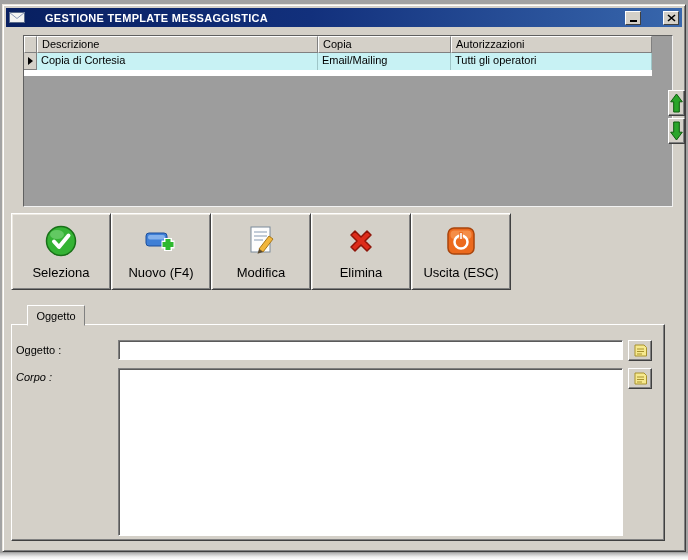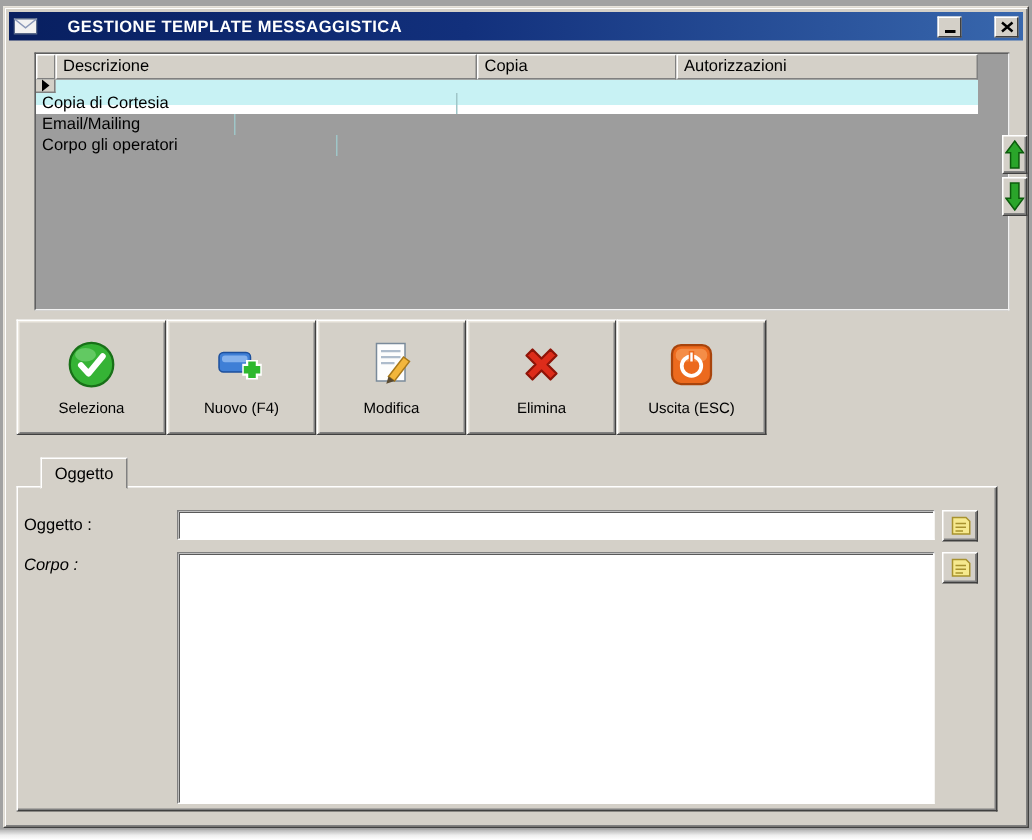--- a/index.html
+++ b/index.html
@@ -40,21 +40,21 @@
   }
   .grid-header { display:flex; height:17px; }
   .gh-cell {
     background:#d4d0c8; padding:1px 4px; white-space:nowrap; overflow:hidden;
     border:1px solid; border-color:#ffffff #808080 #808080 #ffffff;
   }
   .w-sel { width:13px; padding:0; flex:0 0 auto; }
   .w-c1 { width:281px; flex:0 0 auto; }
   .w-c2 { width:133px; flex:0 0 auto; }
   .w-c3 { width:201px; flex:0 0 auto; }
-  .grid-row { display:flex; height:17px; background:#c8f2f4; width:628px; cursor:default;flex-direction:column; }
+  .grid-row { display:flex; height:17px; background:#c8f2f4; width:628px; cursor:default; }
   .gr-sel {
     width:13px; flex:0 0 auto; background:#d4d0c8;
     border-right:1px solid #808080; border-bottom:1px solid #808080;
     display:flex; align-items:center; justify-content:center;
   }
   .marker { width:0; height:0; border-left:5px solid #000; border-top:4px solid transparent; border-bottom:4px solid transparent; }
   .gr-cell { padding:1px 4px; white-space:nowrap; overflow:hidden; border-right:1px solid #9fc6c8; }
   .grid-empty { width:628px; height:6px; background:#ffffff; }
   
   .nav-btn {
@@ -67,21 +67,21 @@
   .nav-down { top:113px; }
   
   .toolbar { position:absolute; left:8px; top:208px; display:flex; }
   .tool-btn {
     width:100px; height:77px; background:#d4d0c8; cursor:pointer;
     border:1px solid; border-color:#ffffff #404040 #404040 #ffffff;
     box-shadow: inset 1px 1px 0 #ece8e0, inset -1px -1px 0 #808080;
     display:flex; flex-direction:column; align-items:center; justify-content:center; gap:7px;
   }
   .tool-btn .ico { height:34px; display:flex; align-items:center; justify-content:center; }
-  .tool-btn .cap { font-size:10px; }
+  .tool-btn .cap { font-size:13px; }
   
   .tab {
     position:absolute; left:24px; top:300px; width:58px; height:21px; z-index:2;
     background:#d4d0c8;
     border:1px solid; border-color:#ffffff #808080 #d4d0c8 #ffffff;
     display:flex; align-items:center; justify-content:center; cursor:pointer;
   }
   .panel {
     position:absolute; left:8px; top:319px; width:654px; height:217px;
     background:#d4d0c8;
@@ -150,21 +150,21 @@
       <div class="gh-cell w-c1">Descrizione</div>
       <div class="gh-cell w-c2">Copia</div>
       <div class="gh-cell w-c3">Autorizzazioni</div>
     </div>
     <div class="grid-row">
       <div class="gr-sel">
         <span class="marker"></span>
       </div>
       <div class="gr-cell w-c1">Copia di Cortesia</div>
       <div class="gr-cell w-c2">Email/Mailing</div>
-      <div class="gr-cell w-c3">Corpo gli operatori</div>
+      <div class="gr-cell w-c3">Tutti gli operatori</div>
     </div>
     <div class="grid-empty"></div>
   </div>
 
   <div class="nav-btn nav-up">
     <span style="display:flex;">
       <svg width="13" height="20" viewBox="0 0 13 20">
         <path d="M6.5 1 L12.3 8.8 H9.3 V19 H3.7 V8.8 H0.7 Z" fill="#2aa52a" stroke="#0c5c0c"></path>
       </svg>
     </span>

